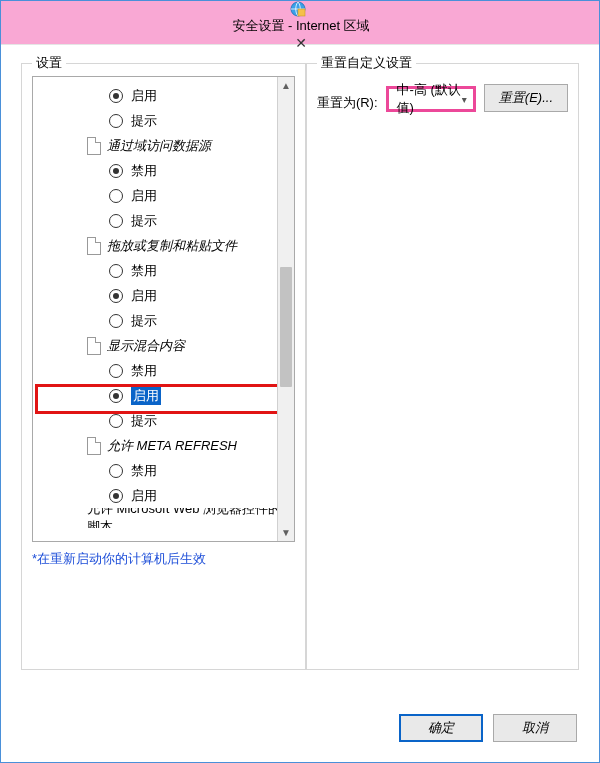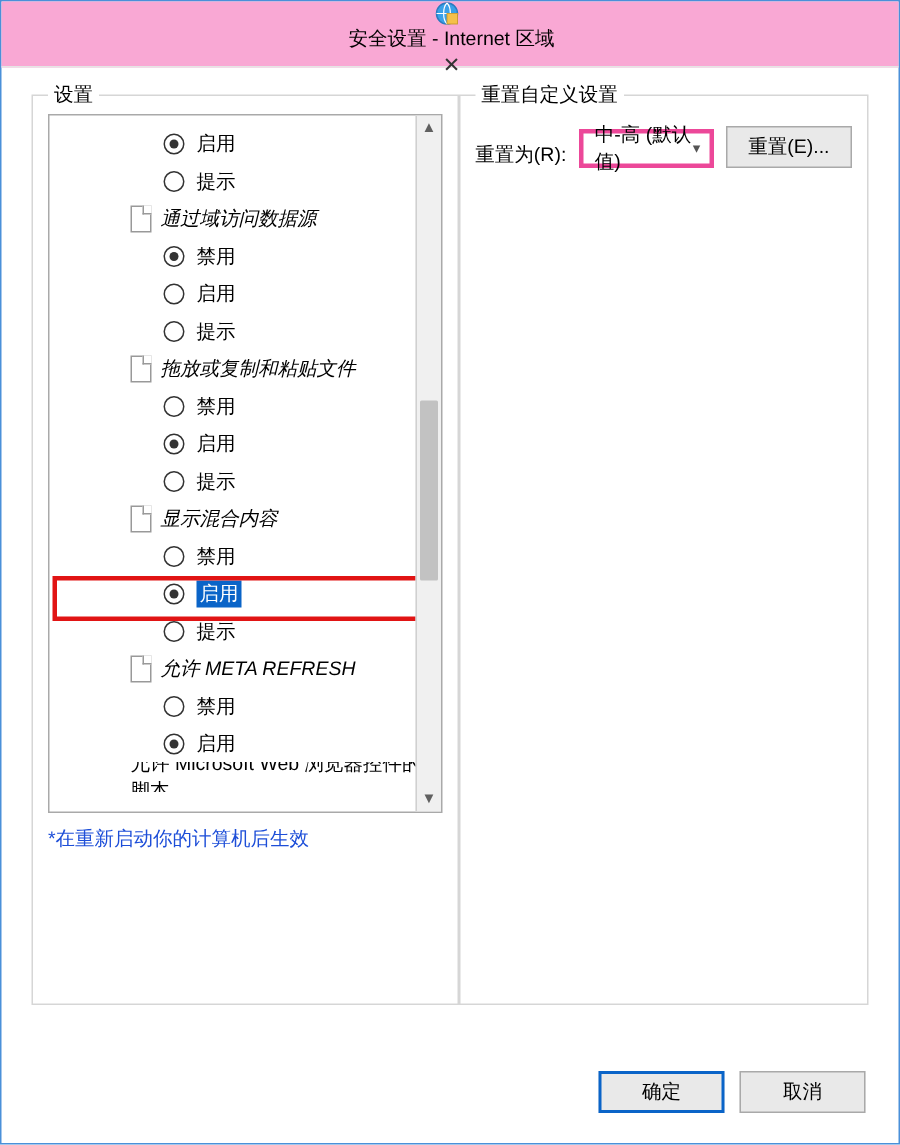--- a/index.html
+++ b/index.html
@@ -177,20 +177,21 @@
     height: 28px;
     min-width: 84px;
     border: 1px solid #a9a9a9;
     background: #e9e9e9;
     font-size: 13px;
     display: inline-flex;
     align-items: center;
     justify-content: center;
     padding: 0 14px;
     cursor: default;
+    font-style: italic;
   }
   .btn.primary {
     border: 2px solid #0a64c8;
     background: #e9e9e9;
   }
   .footer {
     display: flex;
     justify-content: flex-end;
     gap: 10px;
     padding: 14px 22px 20px 0;

